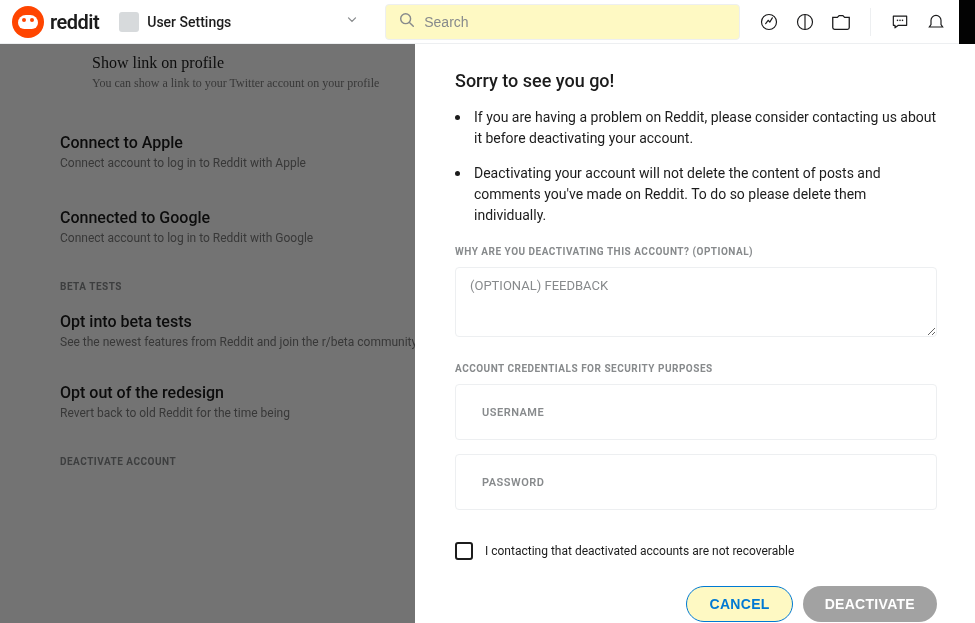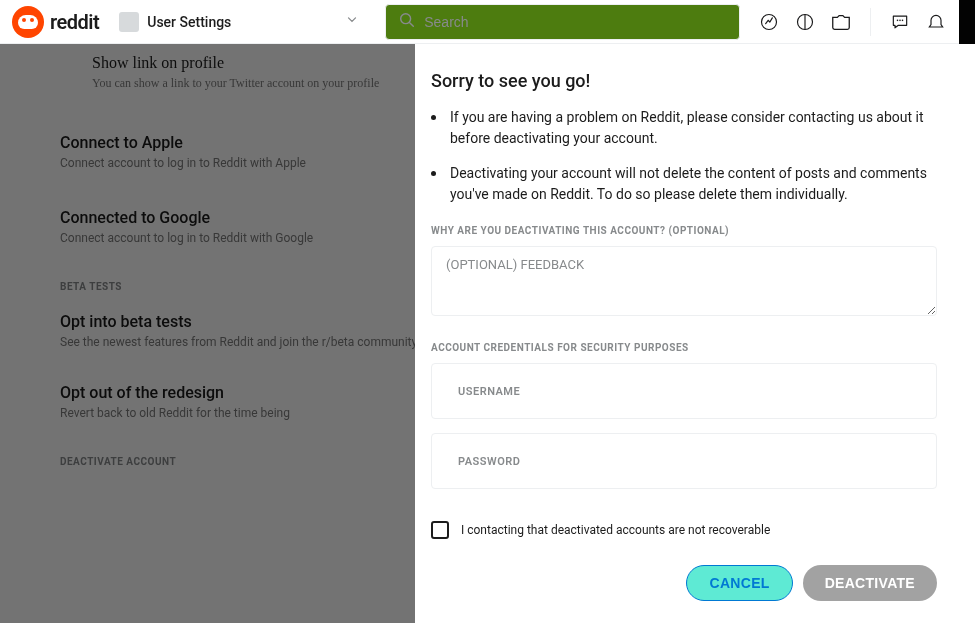--- a/index.html
+++ b/index.html
@@ -76,21 +76,21 @@
       color: #878a8c;
     }
     .search-wrap {
       flex: 1;
       max-width: 360px;
       margin-left: 26px;
     }
     .search-box {
       display: flex;
       align-items: center;
-      background: #4d7c0f;
+      background: #fef9c3;
       border: 1px solid #edeff1;
       border-radius: 4px;
       height: 36px;
       padding: 0 12px;
       gap: 8px;
     }
     .search-icon { color: #878a8c; }
     .search-input {
       border: none;
       background: transparent;
@@ -154,21 +154,21 @@
     
     
     .modal {
       position: absolute;
       top: 44px;
       right: 0;
       bottom: 0;
       width: 560px;
       background: #fff;
       z-index: 60;
-      padding: 26px 38px 20px 16px;
+      padding: 26px 38px 20px 40px;
       overflow-y: auto;
       color: #1c1c1c;
     }
     .modal-heading {
       font-size: 18px;
       font-weight: 500;
       margin-bottom: 16px;
     }
     .bullet-list {
       margin-bottom: 20px;
@@ -251,21 +251,21 @@
       border-radius: 20px;
       font-size: 14px;
       font-weight: 700;
       letter-spacing: 0.3px;
       cursor: pointer;
       border: none;
       display: flex;
       align-items: center;
     }
     .btn-cancel {
-      background: #5eead4;
+      background: #fef9c3;
       border: 1px solid #0079d3;
       color: #0079d3;
     }
     .btn-deactivate {
       background: #a2a2a2;
       color: #fff;
     }
   </style>
 </head>
 <body>

